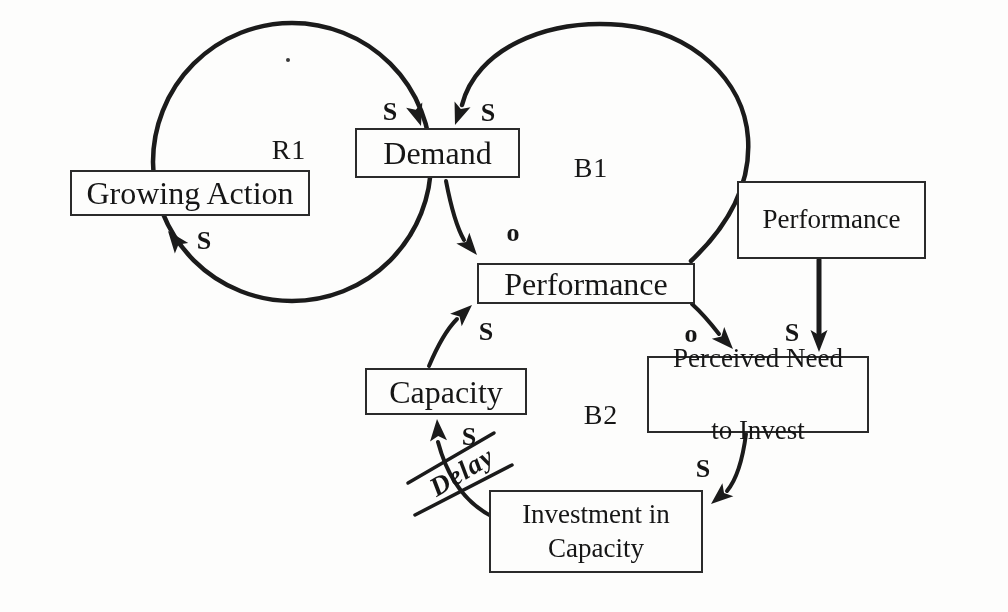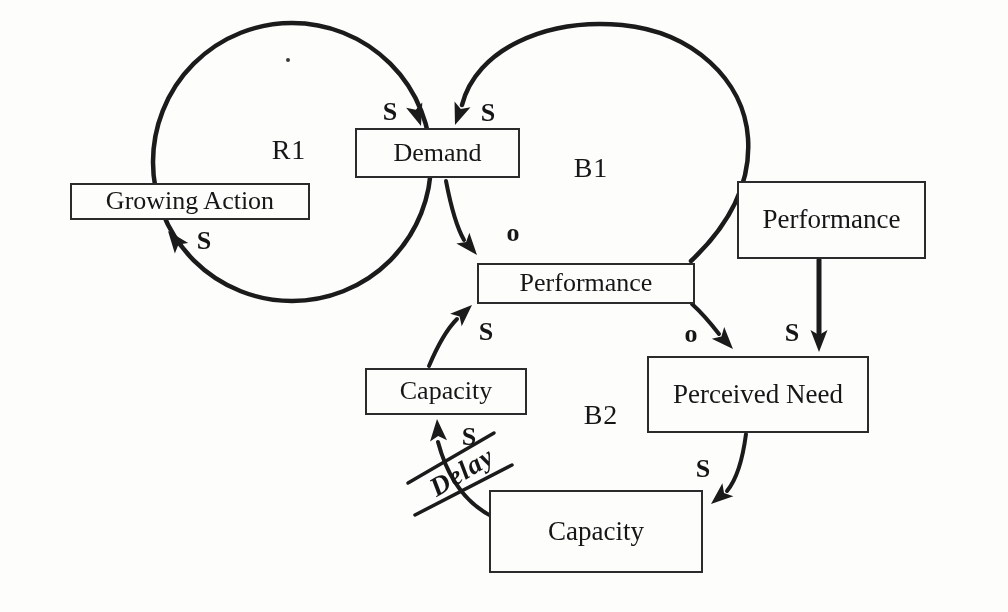--- a/index.html
+++ b/index.html
@@ -57,21 +57,21 @@
     font-size: 26px;
   }
   .delay-label {
     position: absolute;
     transform: translate(-50%, -50%) rotate(-31deg);
     font-style: italic;
     font-weight: 600;
     font-size: 27px;
     letter-spacing: 1px;
   }
-  .fs30 { font-size: 26px; }
+  .fs30 { font-size: 32px; }
   .fs27 { font-size: 27px; }
 </style>
 </head>
 <body>
 
 <div id="stage">
 
   <svg id="arrows" width="1008" height="612" viewBox="0 0 1008 612">
 
     <circle class="stroke" cx="292" cy="162" r="139" stroke-width="4.5"></circle>
@@ -103,41 +103,43 @@
     <path class="head" d="M0 0 L-22 -8.5 L-17 0 L-22 8.5 Z" transform="translate(711,504) rotate(140)"></path>
     <path class="head" d="M0 0 L-22 -8.5 L-17 0 L-22 8.5 Z" transform="translate(437,419) rotate(-94)"></path>
 
     <circle cx="288" cy="60" r="2" fill="#3a3a3a"></circle>
   </svg>
 
   <div class="node fs30" style="left:355px; top:128px; width:165px; height:50px;">
     <span>Demand</span>
   </div>
 
-  <div class="node fs30" style="left:70px; top:183px; width:240px; height:37px;text-align:right;">
+  <div class="node fs30" style="left:70px; top:170px; width:240px; height:46px;text-align:right;">
     <span>Growing Action</span>
   </div>
 
   <div class="node fs30" style="left:477px; top:263px; width:218px; height:41px;">
     <span>Performance</span>
   </div>
 
   <div class="node fs27" style="left:737px; top:181px; width:189px; height:78px;">
     <span>Performance</span>
   </div>
 
   <div class="node fs30" style="left:365px; top:368px; width:162px; height:47px;">
     <span>Capacity</span>
   </div>
 
   <div class="node fs27" style="left:647px; top:356px; width:222px; height:77px;gap:38px;">
     <span>Perceived Need</span>
+    <span>to Invest</span>
   </div>
 
   <div class="node fs27" style="left:489px; top:490px; width:214px; height:83px;">
+    <span>Investment in</span>
     <span>Capacity</span>
   </div>
 
   <div class="loop-label" style="left:289px; top:150px;">R1</div>
   <div class="loop-label" style="left:591px; top:168px;">B1</div>
   <div class="loop-label" style="left:601px; top:415px;">B2</div>
 
   <div class="polarity" style="left:390px; top:112px;">S</div>
   <div class="polarity" style="left:488px; top:113px;">S</div>
   <div class="polarity" style="left:204px; top:241px;">S</div>

